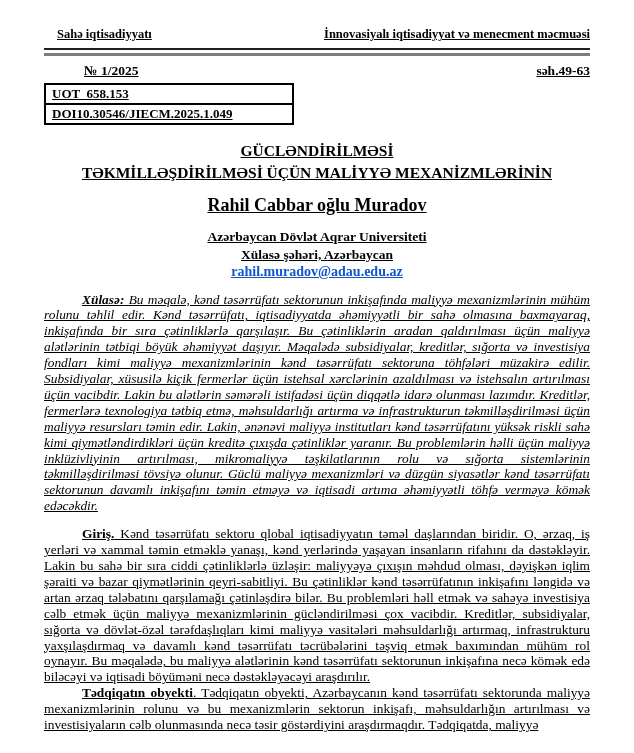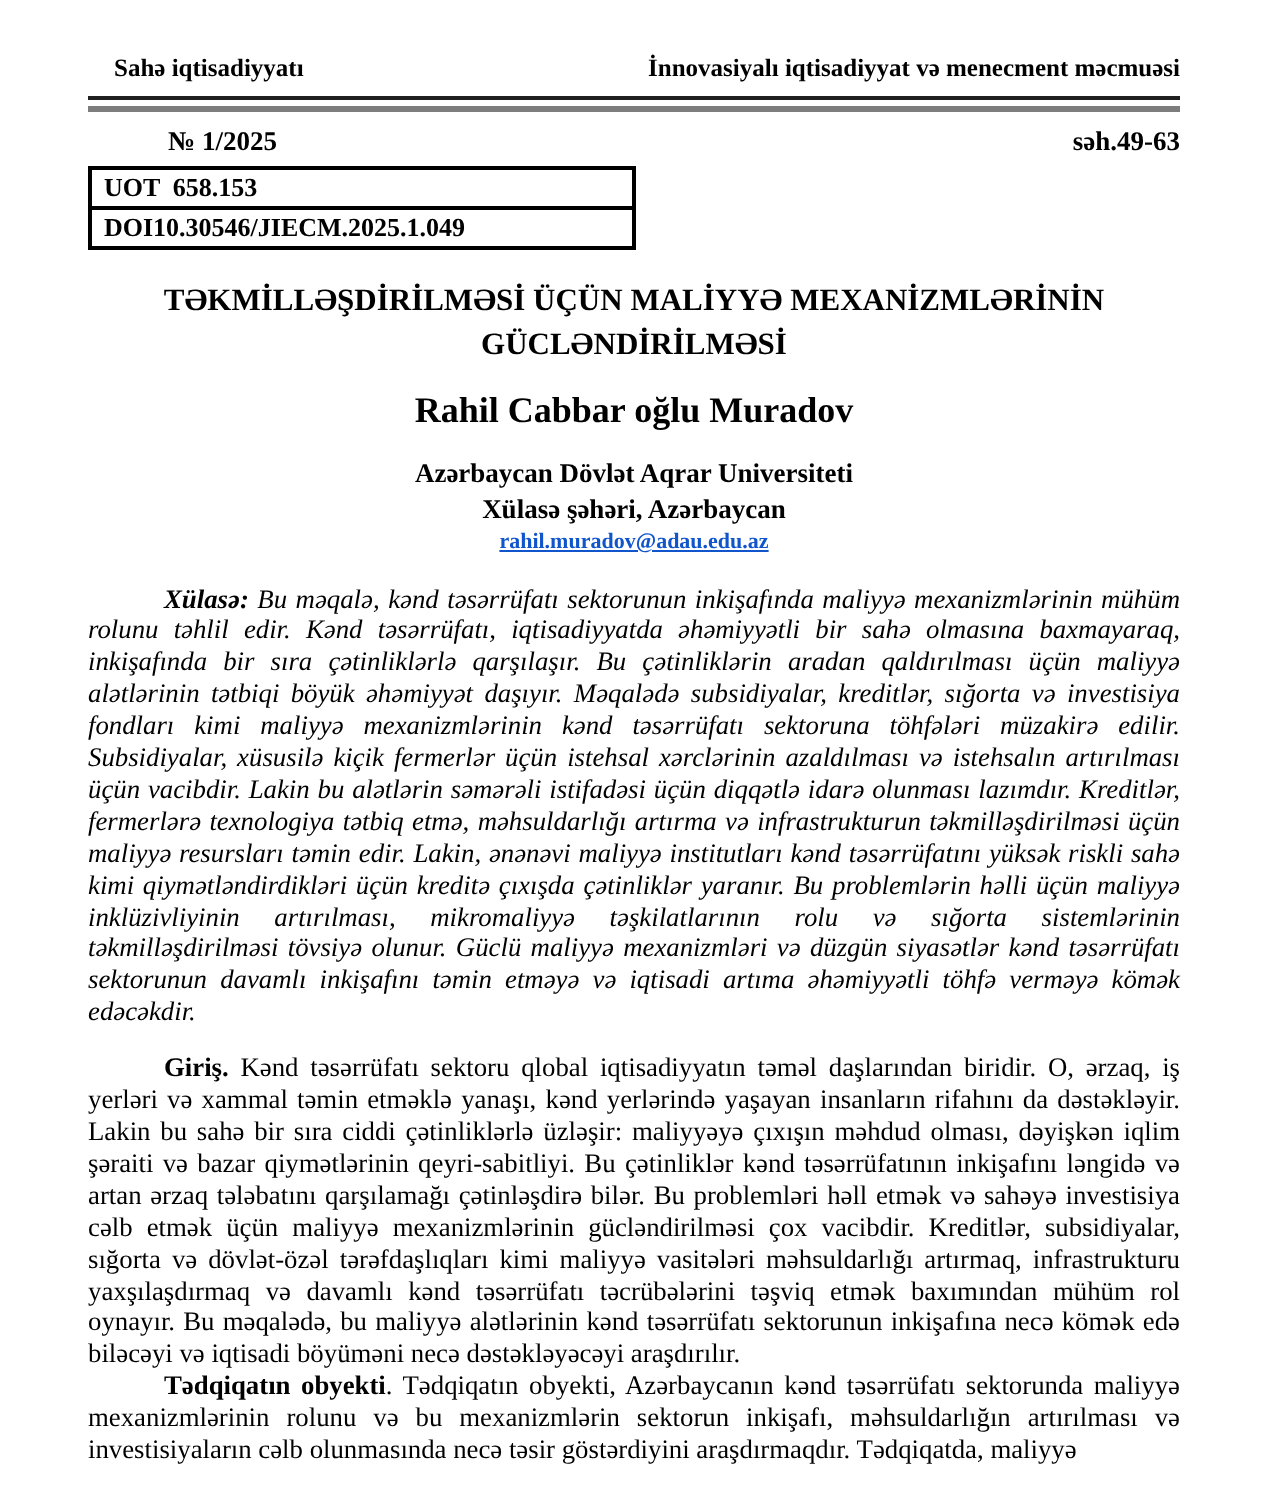--- a/index.html
+++ b/index.html
@@ -6,20 +6,21 @@
   .page {
     position: relative;
     width: 634px;
     height: 753px;
     background: #ffffff;
     color: #000;
     font-family: "Liberation Serif", "DejaVu Serif", serif;
     box-sizing: border-box;
     padding: 27px 44px 0 44px;
     overflow: hidden;
+    text-decoration: underline;
   }
   .header-row {
     display: flex;
     justify-content: space-between;
     align-items: baseline;
     font-weight: bold;
     font-size: 12.5px;
     padding-left: 13px;
   }
   .header-rule {
@@ -31,21 +32,21 @@
   .issue-row {
     display: flex;
     justify-content: space-between;
     font-weight: bold;
     font-size: 13.5px;
     margin-top: 7px;
     padding-left: 40px;
   }
   .uot-box {
     margin-top: 4px;
-    width: 274px;
+    width: 250px;
     border: 2px solid #000;
     font-weight: bold;
     font-size: 13px;
     box-sizing: border-box;
   }
   .uot-box .code-row {
     padding: 0 6px 1px 6px;
     line-height: 17px;
     white-space: pre;
   }
@@ -63,21 +64,21 @@
     font-weight: bold;
     font-size: 18px;
   }
   .affiliation {
     margin-top: 12px;
     text-align: center;
     font-weight: bold;
     font-size: 13.5px;
     line-height: 17.5px;
   }
-  .email-line { text-align: center; font-size: 11px; line-height: 17.5px; }
+  .email-line { text-align: center; font-size: 14px; line-height: 17.5px; }
   .email-line a {
     font-weight: bold;
     text-decoration: underline;
     cursor: pointer;
   }
   .body-text p {
     margin: 0;
     text-align: justify;
     font-size: 13.4px;
     line-height: 15.9px;
@@ -104,22 +105,22 @@
     <span>№ 1/2025</span>
     <span>səh.49-63</span>
   </div>
 
   <div class="uot-box">
     <div class="code-row">UOT  658.153</div>
     <div class="code-row">DOI10.30546/JIECM.2025.1.049</div>
   </div>
 
   <div class="article-title">
+    <div>GÜCLƏNDİRİLMƏSİ</div>
     <div>TƏKMİLLƏŞDİRİLMƏSİ ÜÇÜN MALİYYƏ MEXANİZMLƏRİNİN</div>
-    <div>GÜCLƏNDİRİLMƏSİ</div>
   </div>
 
   <div class="author-name">Rahil Cabbar oğlu Muradov</div>
 
   <div class="affiliation">
     <div>Azərbaycan Dövlət Aqrar Universiteti</div>
     <div>Xülasə şəhəri, Azərbaycan</div>
     <div class="email-line">
       <a style="color: rgb(17, 85, 204);">rahil.muradov@adau.edu.az</a>
     </div>

